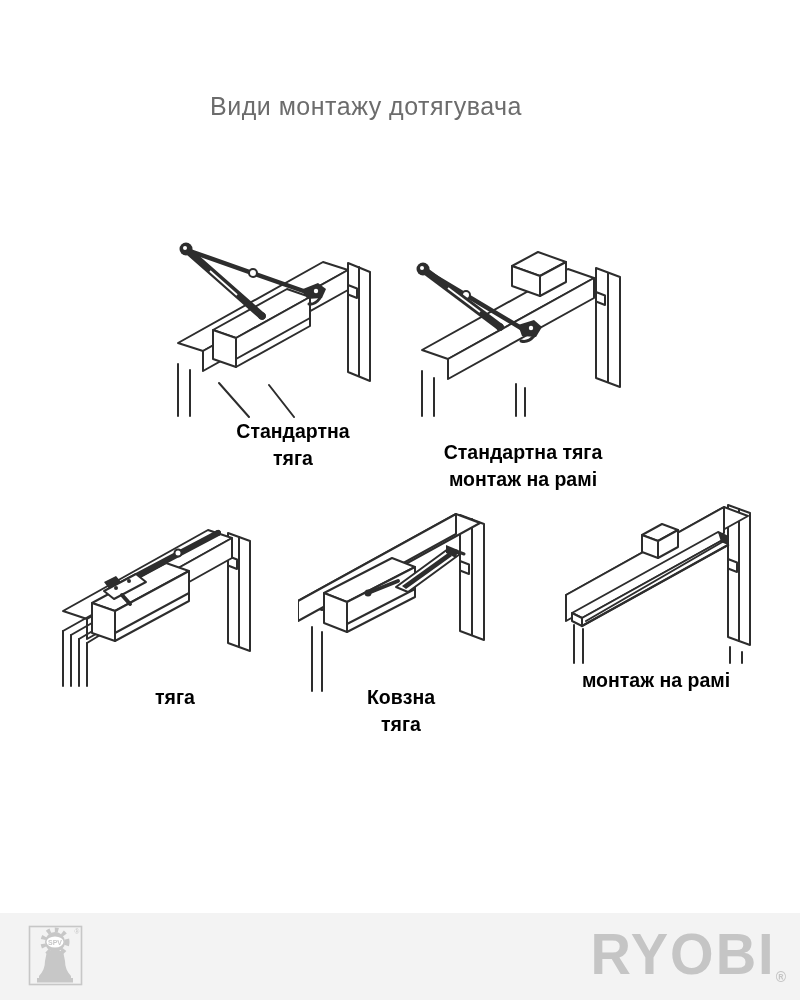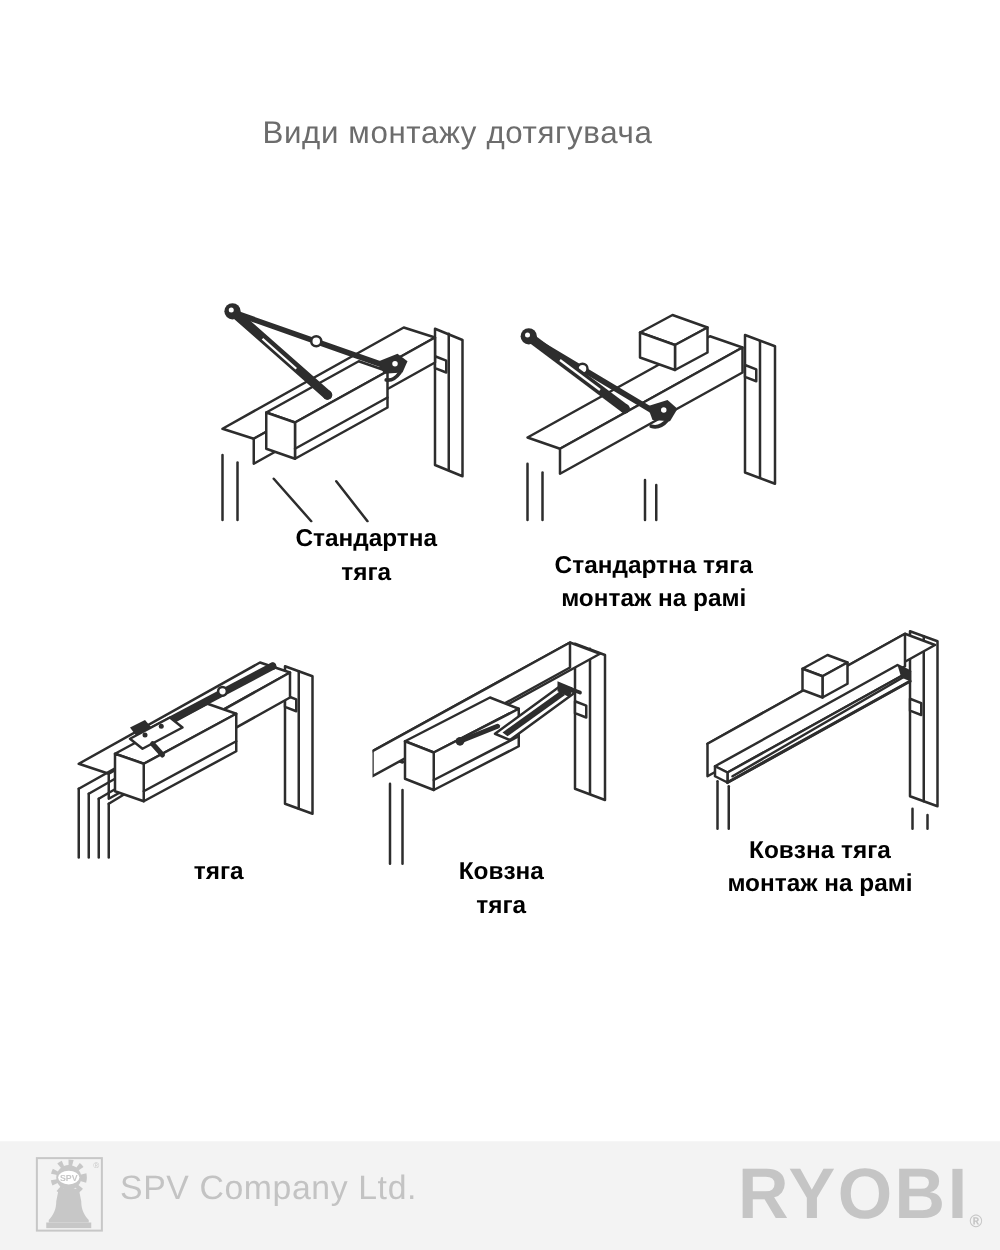--- a/index.html
+++ b/index.html
@@ -185,39 +185,37 @@
       <line class="ln" x1="48" y1="126" x2="186" y2="46"></line>
       <line class="bl" x1="44" y1="131" x2="190" y2="50" stroke-width="2.5"></line>
       <polygon class="bk" points="180,37 190,42 190,50 183,47"></polygon>
       <line class="ln" x1="36" y1="130" x2="36" y2="168"></line>
       <line class="ln" x1="45" y1="134" x2="45" y2="168"></line>
       <line class="ln" x1="192" y1="152" x2="192" y2="168"></line>
       <line class="ln" x1="204" y1="157" x2="204" y2="168"></line>
     </svg>
   </div>
   <div class="caption" style="left:656px;top:667px;">
-    <span style="display:block">Ковзна тяга</span>
     <span style="display:block">монтаж на рамі</span>
   </div>
 
   <div class="footer">
 
     <div class="spv">
       <svg width="58" height="62" viewBox="0 0 58 62">
         <rect x="1.5" y="1.5" width="52" height="58" fill="none" stroke="#c7c7c7" stroke-width="1.6"></rect>
         <circle cx="27" cy="17" r="12" fill="none" stroke="#c7c7c7" stroke-width="5" stroke-dasharray="3.5 4.5"></circle>
         <circle cx="27" cy="17" r="10" fill="#c7c7c7"></circle>
         <ellipse cx="27" cy="17" rx="8.5" ry="5.5" fill="#ffffff"></ellipse>
         <text x="27" y="19.5" font-size="7" font-weight="bold" fill="#c7c7c7" text-anchor="middle" font-family="Liberation Sans, sans-serif">SPV</text>
         <path d="M19,26 L35,26 L37,36 C37,42 39,47 43,51 L43,53 L11,53 L11,51 C15,47 17,42 17,36 Z" fill="#c7c7c7"></path>
         <rect x="9" y="53" width="36" height="4.5" fill="#c7c7c7"></rect>
         <text x="49" y="9" font-size="6.5" fill="#c7c7c7" text-anchor="middle" font-family="Liberation Sans, sans-serif">®</text>
       </svg>
       <div class="spv-text">
-        <div class="spv-name">SPV Company Ltd.</div>
       </div>
     </div>
 
     <div class="ryobi"><span>RYOBI</span><span class="reg">®</span></div>
 
   </div>
 
 </div>
 
 </body></html>

